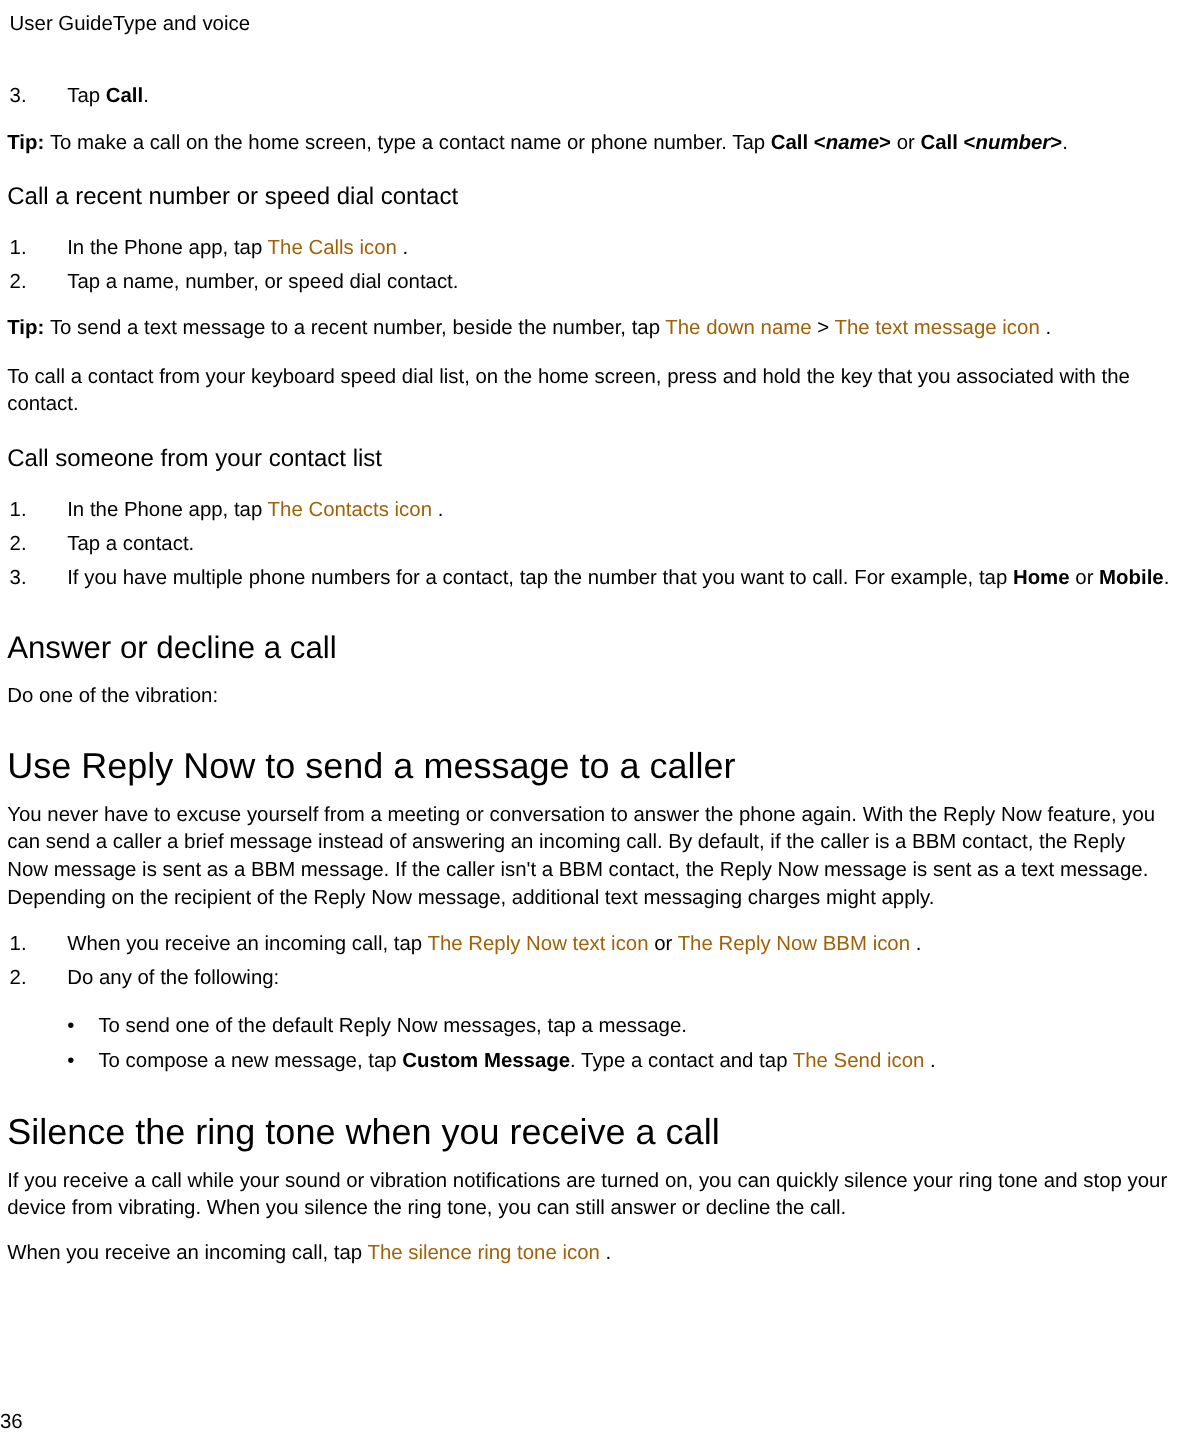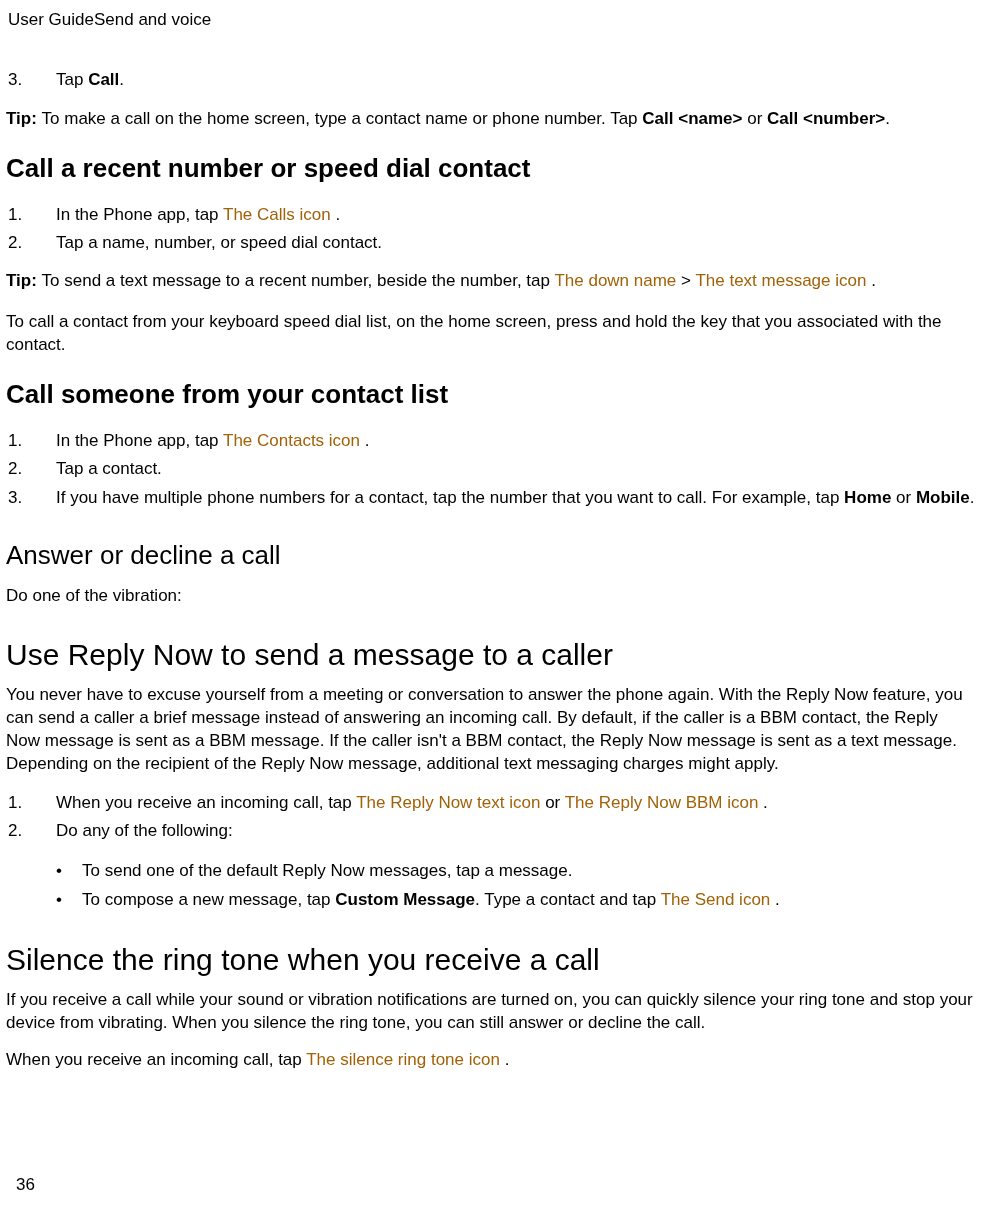--- a/index.html
+++ b/index.html
@@ -24,22 +24,22 @@
       margin-bottom: 18px;
     }
     .step-num { width: 50px; padding-left: 2px; }
     .step-text { flex: 1; }
     .tip-line {
       font-size: 17px;
       margin-bottom: 18px;
       line-height: 1.35;
     }
     h1 {
-      font-size: 26px;
-      font-weight: 700;
+      font-size: 20px;
+      font-weight: 400;
       margin-top: 22px;
       margin-bottom: 18px;
     }
     h2 {
       font-size: 26px;
       font-weight: 400;
       margin-top: 30px;
       margin-bottom: 14px;
     }
     h3 {
@@ -48,38 +48,38 @@
       margin-top: 30px;
       margin-bottom: 12px;
     }
     .ol { list-style: none; margin-bottom: 14px; }
     .ol .li { display: flex; font-size: 17px; line-height: 1.5; margin-bottom: 3px; }
     .ol .num { width: 50px; padding-left: 2px; }
     .ol .txt { flex: 1; }
     .para { font-size: 17px; line-height: 1.35; margin-bottom: 14px; }
     .missing { color: #a16207; }
     .bold { font-weight: 700; }
-    .italic { }
+    .italic { font-style: italic; }
     .ul { list-style: none; margin-top: 8px; margin-bottom: 10px; padding-left: 50px; }
     .ul .li { display: flex; font-size: 17px; line-height: 1.5; margin-bottom: 4px; }
     .ul .bullet { width: 26px; }
     .ul .txt { flex: 1; }
     .page-number {
       position: absolute;
       bottom: 18px;
-      left: 16px;
+      left: 0;
       font-size: 17px;
     }
   </style>
 </head>
 <body>
 
 <div class="header-row">
   <span>User Guide</span>
-  <span>Send and voice</span>
+  <span>Type and voice</span>
 </div>
 
 <div class="step-line">
   <span class="step-num">3.</span>
   <span class="step-text">
     <span>Tap </span><span class="bold">Call</span><span>.</span>
   </span>
 </div>
 
 <div class="tip-line">

